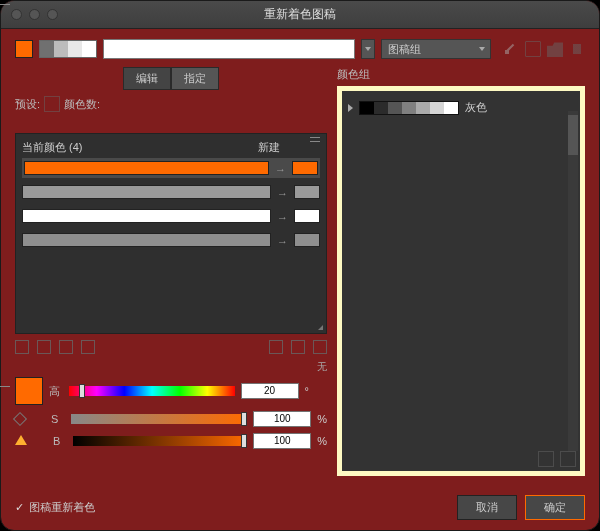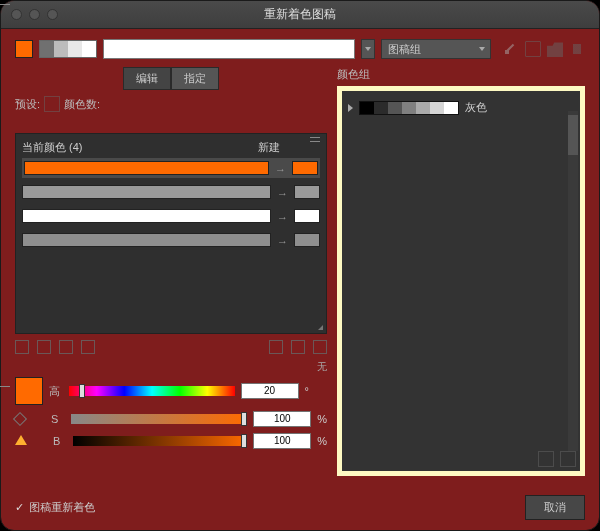--- a/index.html
+++ b/index.html
@@ -226,16 +226,17 @@
       </div>
     </div>
 
     <div class="footer">
       <div class="chk">
         <span class="chkmark">✓</span>
         <span>图稿重新着色</span>
       </div>
       <div class="btns">
         <div class="btn">取消</div>
+        <div class="btn primary">确定</div>
       </div>
     </div>
   </div>
 </div>
 
 </body></html>

